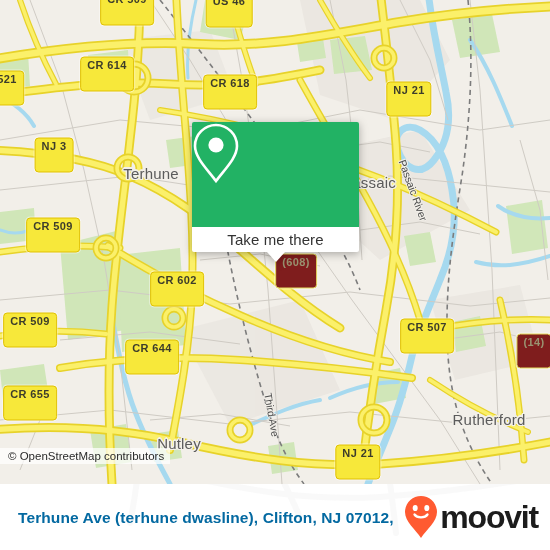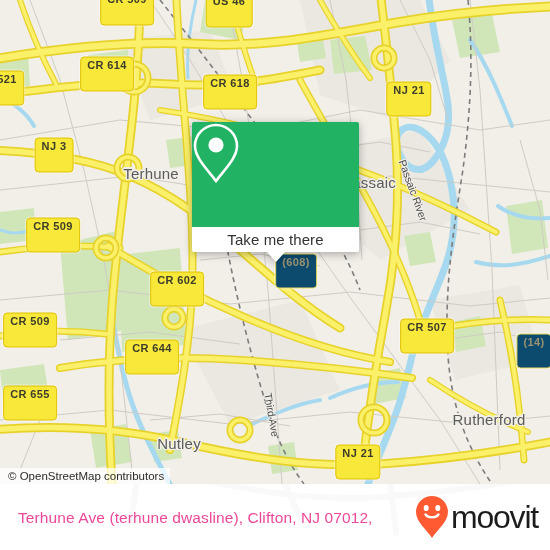--- a/index.html
+++ b/index.html
@@ -23,21 +23,21 @@
     color:#3d3d2b;
     font-size:11px;font-weight:bold;
     letter-spacing:.4px;
     padding:1px 6px 19px 6px;
     line-height:13px;
     white-space:nowrap;
     box-shadow:0 0 0 1px rgba(255,255,255,.45);
     transform:translate(-50%,-50%);
   }
   .shield.light{
-    background:#0c4a6e;
+    background:#7f1d1d;
     border-color:#e7dc5c;
     color:#9a9270;
   }
 
   
   .place{
     position:absolute;
     color:#5b5b5b;
     font-size:15px;
     letter-spacing:.2px;
@@ -52,21 +52,21 @@
     color:#4c4c4c;
     font-size:10.5px;
     white-space:nowrap;
     transform-origin:0 0;
     text-shadow:
       -1.2px 0 #f2efe9, 1.2px 0 #f2efe9, 0 -1.2px #f2efe9, 0 1.2px #f2efe9;
   }
 
   
   .attrib{
-    position:absolute;left:0;top:468px;
+    position:absolute;left:0;top:448px;
     height:16px;line-height:16px;
     padding:0 6px 0 8px;
     background:rgba(255,255,255,.72);
     color:#2a2a2a;
     font-size:11.5px;
     white-space:nowrap;
   }
 
   
   .popup{
@@ -105,34 +105,35 @@
   .footer-wm{position:absolute;left:0;top:-484px;opacity:.055;}
   .footer-inner{
     position:relative;
     height:66px;
     display:flex;align-items:center;
     padding:0 12px 0 18px;
     box-sizing:border-box;
   }
   .footer-text{
     flex:1 1 auto;
-    color:#ec4899;
+    color:#0369a1;
     font-size:15.5px;
     line-height:21px;
     letter-spacing:.1px;
     padding-right:10px;
+    font-weight:bold;
   }
   .brand{
     flex:0 0 auto;
     display:flex;align-items:center;gap:2px;
   }
   .brand-word{
     color:#1c1c1c;
     font-size:32px;
-    font-weight:normal;
+    font-weight:bold;
     letter-spacing:-1.2px;
     line-height:32px;
   }
 </style>
 </head>
 <body>
 
 <div id="app">
 
   <div class="map">

